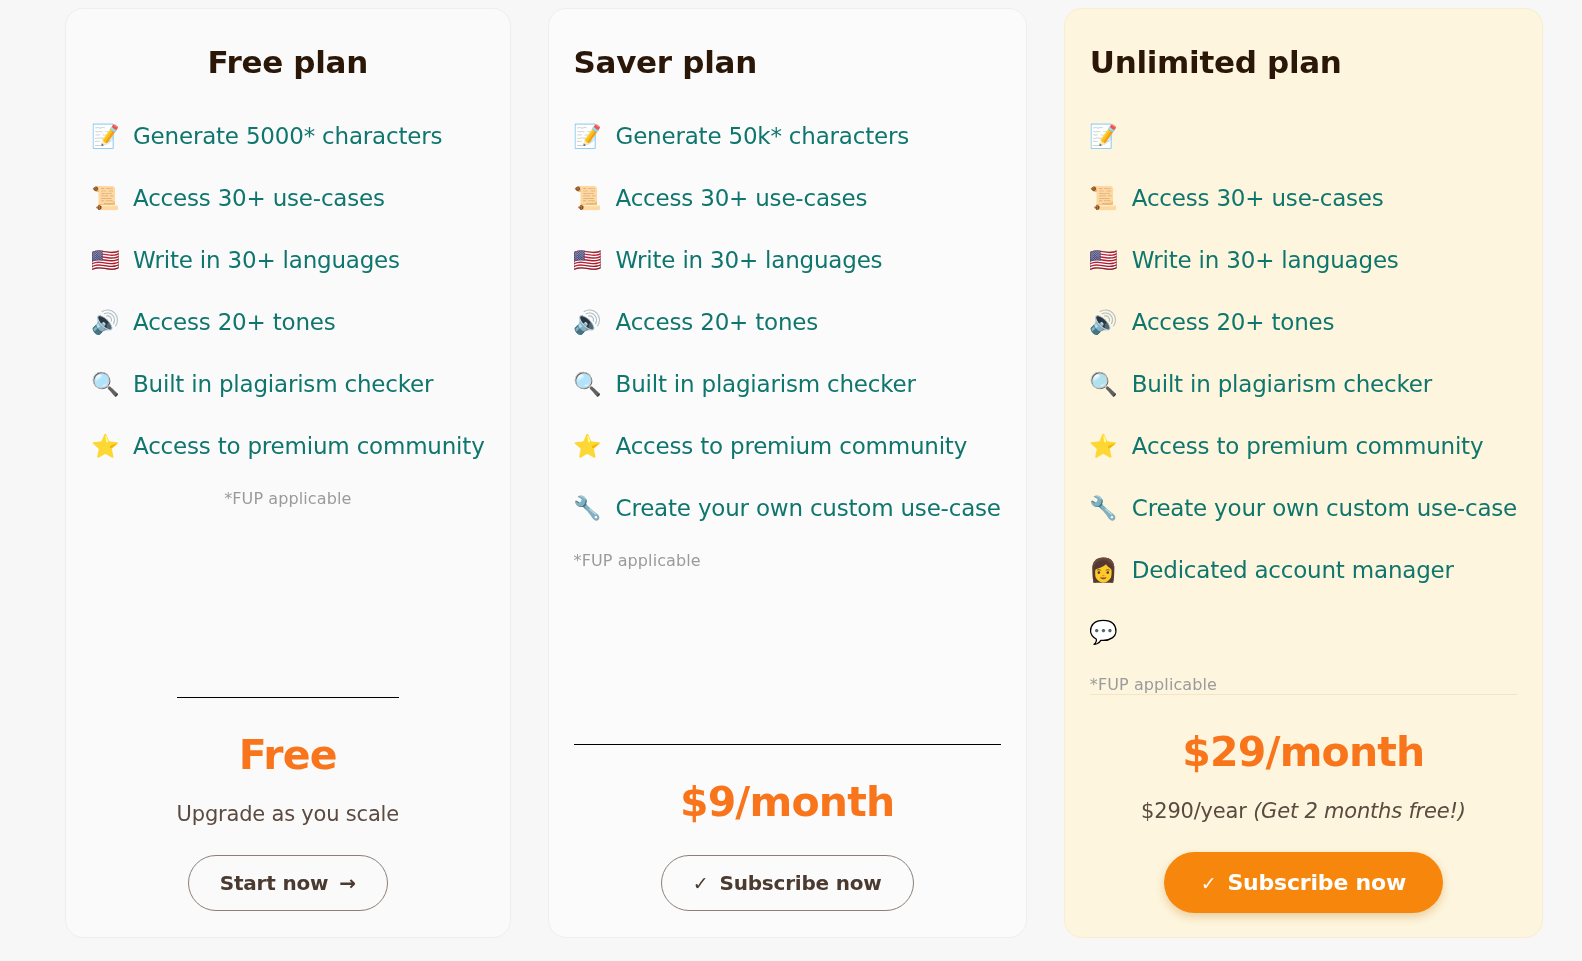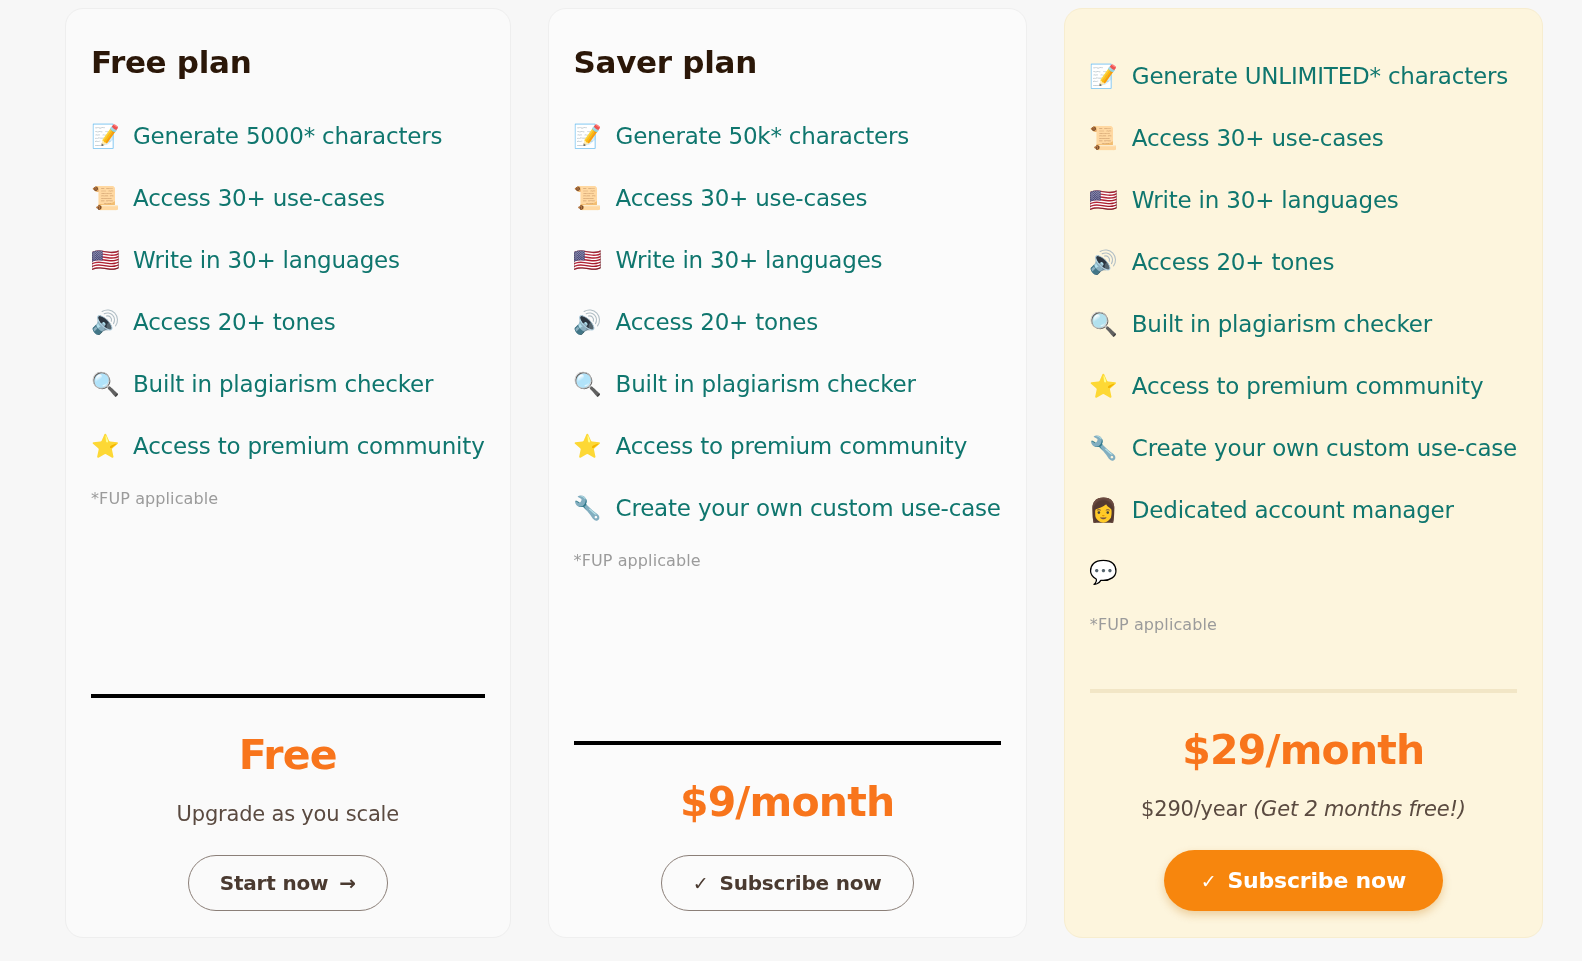--- a/index.html
+++ b/index.html
@@ -31,21 +31,21 @@
     flex: 1 1 0;
     border-radius: 18px;
     background: #fafafa;
     border: 1px solid #ececec;
     padding: 36px 25px 0 25px;
     display: flex;
     flex-direction: column;
     position: relative;
   }
 
-  .plan-card.card-free { background: #fafafa; border-color: #eeeeee; }
+  .plan-card.card-free { background: #fafafa; border-color: #eeeeee; align-items: center; }
   .plan-card.card-saver { background: #fbfbfb; border-color: #efefef; }
   .plan-card.card-unlimited {
     background: #fdf5dd;
     border-color: #f7edcf;
   }
 
   .plan-title {
     font-size: 31px;
     font-weight: bold;
     letter-spacing: -0.3px;
@@ -84,21 +84,21 @@
   .fup-note {
     font-size: 16px;
     color: #9b9b9b;
     margin-top: 12px;
     letter-spacing: 0.1px;
   }
 
   .spacer { flex: 1 1 auto; }
 
   .price-block {
-    border-top: 4px solid #000000;
+    border-top: 1px solid #000000;
     padding-top: 34px;
     padding-bottom: 26px;
     text-align: center;
   }
   .card-unlimited .price-block { border-top-color: #f2e6c6; }
 
   .price-main {
     font-size: 41px;
     font-weight: bold;
     color: #f8751c;
@@ -235,24 +235,24 @@
         <div class="price-main">$9/month</div>
         <div class="cta-wrap">
           <button class="cta-button outline">
             <span class="cta-check">✓</span>
             <span>Subscribe now</span>
           </button>
         </div>
       </div>
     </div>
     <div class="plan-card card-unlimited">
+      <div class="plan-title">Unlimited plan</div>
       <ul class="features">
         <li class="feature-row">
           <span class="feature-icon">📝</span>
-          <span class="feature-label">Generate UNLIMITED* characters</span>
         </li>
         <li class="feature-row">
           <span class="feature-icon">📜</span>
           <span class="feature-label">Access 30+ use-cases</span>
         </li>
         <li class="feature-row">
           <span class="feature-icon">🇺🇸</span>
           <span class="feature-label">Write in 30+ languages</span>
         </li>
         <li class="feature-row">

